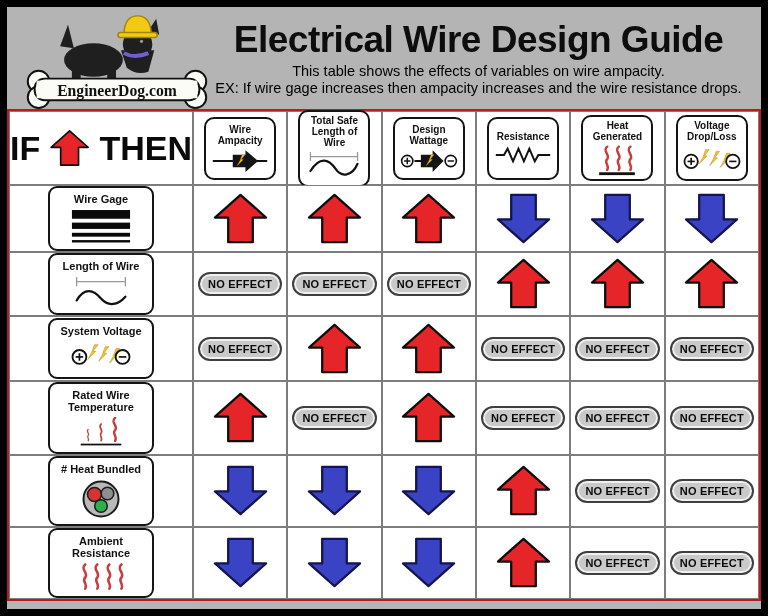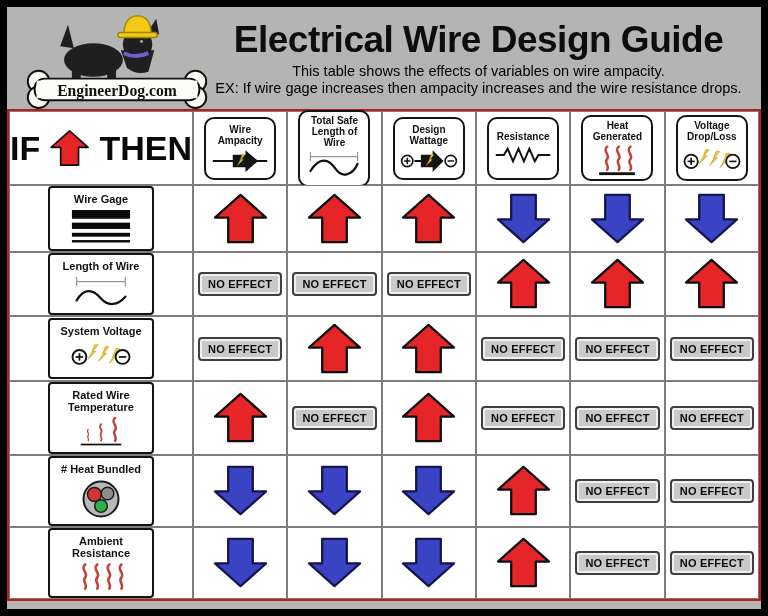--- a/index.html
+++ b/index.html
@@ -20,24 +20,24 @@
   .grid{
     width:754px;height:492px;margin:0;border:2px solid #b91c1c;background:#fff;
     display:grid;grid-template-columns:184px repeat(6,1fr);
     grid-template-rows:74px repeat(6,1fr);
   }
   .cell{border:1px solid #7d7d7d;background:#fff;display:flex;align-items:center;justify-content:center;}
   .corner{gap:9px;font-size:34px;font-weight:bold;color:#0a0a0a;}
   .cbox{width:72px;min-height:63px;border:2px solid #141414;border-radius:10px;background:#fff;
         display:flex;flex-direction:column;align-items:center;justify-content:center;gap:3px;padding:3px 2px;}
   .clabel{font-size:10px;font-weight:bold;text-align:center;line-height:1.1;color:#111;}
-  .rbox{width:106px;min-height:60px;border:2px solid #141414;border-radius:4px;background:#fff;
+  .rbox{width:106px;min-height:60px;border:2px solid #141414;border-radius:9px;background:#fff;
         display:flex;flex-direction:column;align-items:center;justify-content:center;gap:3px;padding:5px 3px;}
   .rlabel{font-size:11px;font-weight:bold;text-align:center;line-height:1.15;color:#111;}
-  .pill{background:var(--pill);border:2px solid #3f3f3f;border-radius:4px;
+  .pill{background:var(--pill);border:2px solid #3f3f3f;border-radius:12px;
         box-shadow:inset 0 0 0 2px #f0f0f0;padding:4px 8px;
         font-size:11px;font-weight:bold;color:#0a0a0a;letter-spacing:0.2px;white-space:nowrap;}
   svg{display:block;}
 </style>
 </head>
 <body>
 
 <svg width="0" height="0" style="position:absolute" aria-hidden="true">
   <defs>
     <polygon id="boltShape" points="9,0 14,0 7,9 11,9 0,20 5,11" style="fill:var(--bolt)" stroke="#b8912a" stroke-width="0.8"></polygon>

